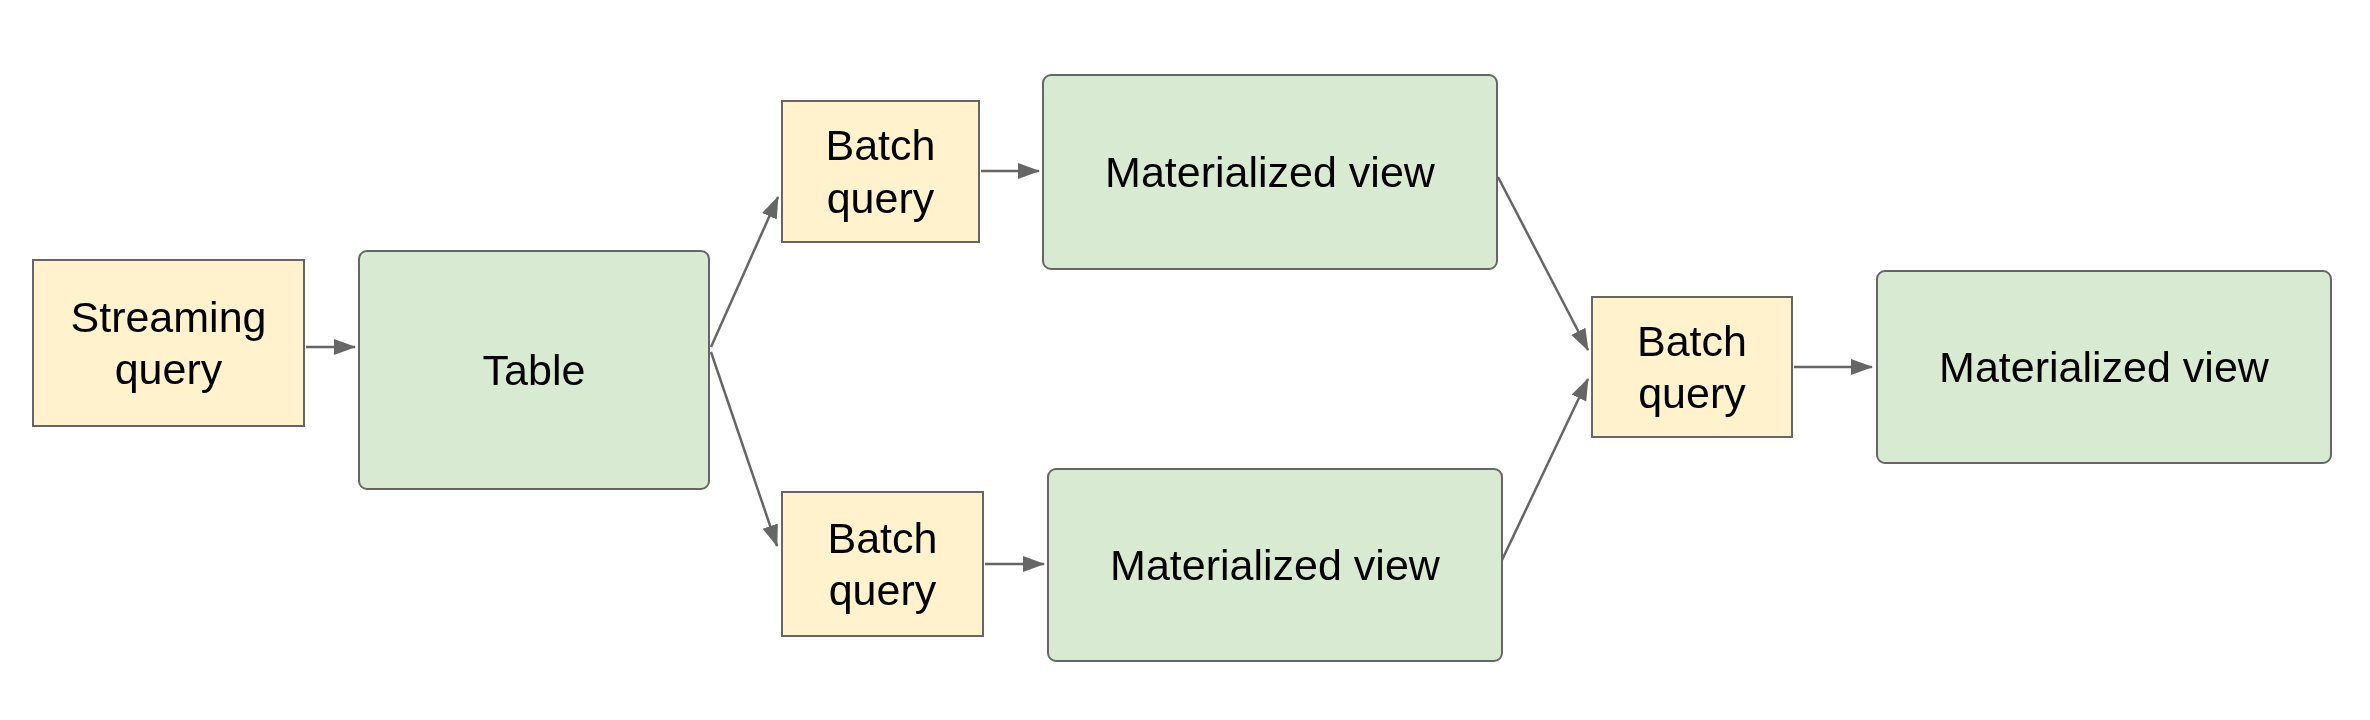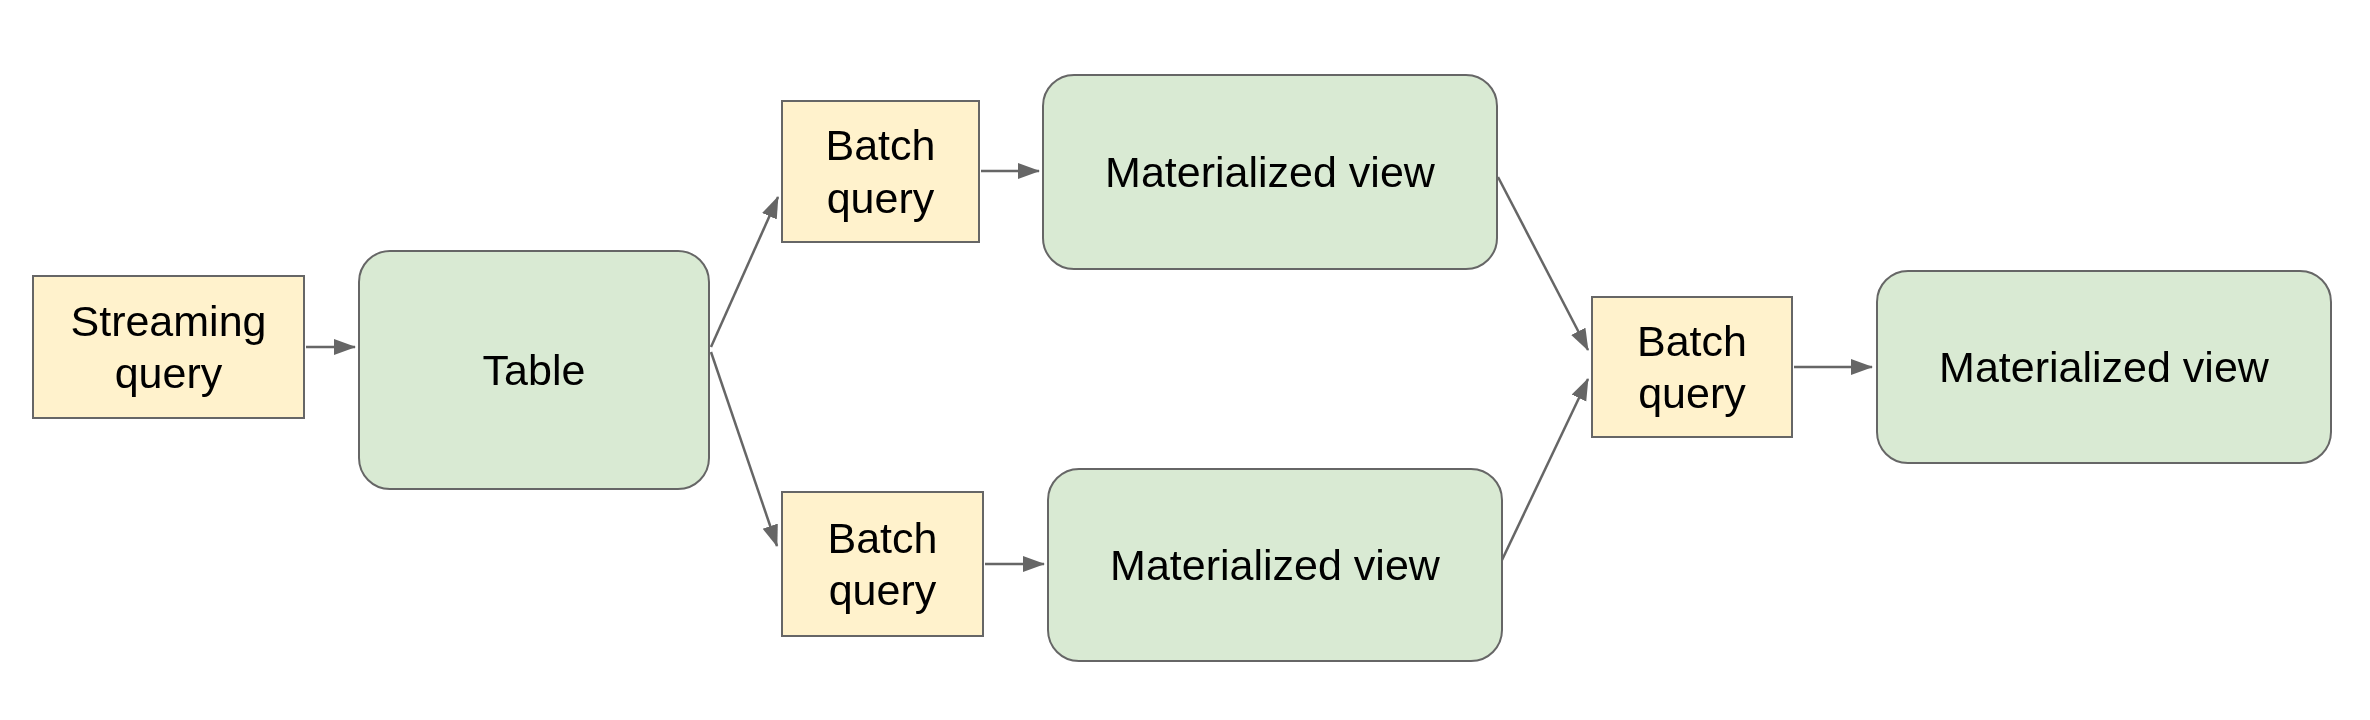--- a/index.html
+++ b/index.html
@@ -34,24 +34,24 @@
     line-height: 1.22;
     border: 2.5px solid #666666;
     padding: 4px 10px;
   }
   .node-query {
     background: #fff2cc;
     border-radius: 0;
   }
   .node-view {
     background: #d9ead3;
-    border-radius: 32px;
+    border-radius: 9px;
   }
   
-  #n-streaming-query      { left: 32px;   top: 275px; width: 273px; height: 144px; text-align: center; }
+  #n-streaming-query      { left: 32px;   top: 259px; width: 273px; height: 168px; text-align: center; }
   #n-table                { left: 358px;  top: 250px; width: 352px; height: 240px; }
   #n-batch-query-top      { left: 781px;  top: 100px; width: 199px; height: 143px; }
   #n-mat-view-top         { left: 1042px; top: 74px;  width: 456px; height: 196px; }
   #n-batch-query-bottom   { left: 781px;  top: 491px; width: 203px; height: 146px; }
   #n-mat-view-bottom      { left: 1047px; top: 468px; width: 456px; height: 194px; }
   #n-batch-query-right    { left: 1591px; top: 296px; width: 202px; height: 142px; }
   #n-mat-view-right       { left: 1876px; top: 270px; width: 456px; height: 194px; }
   .edge {
     stroke: #666666;
     stroke-width: 2.5;

